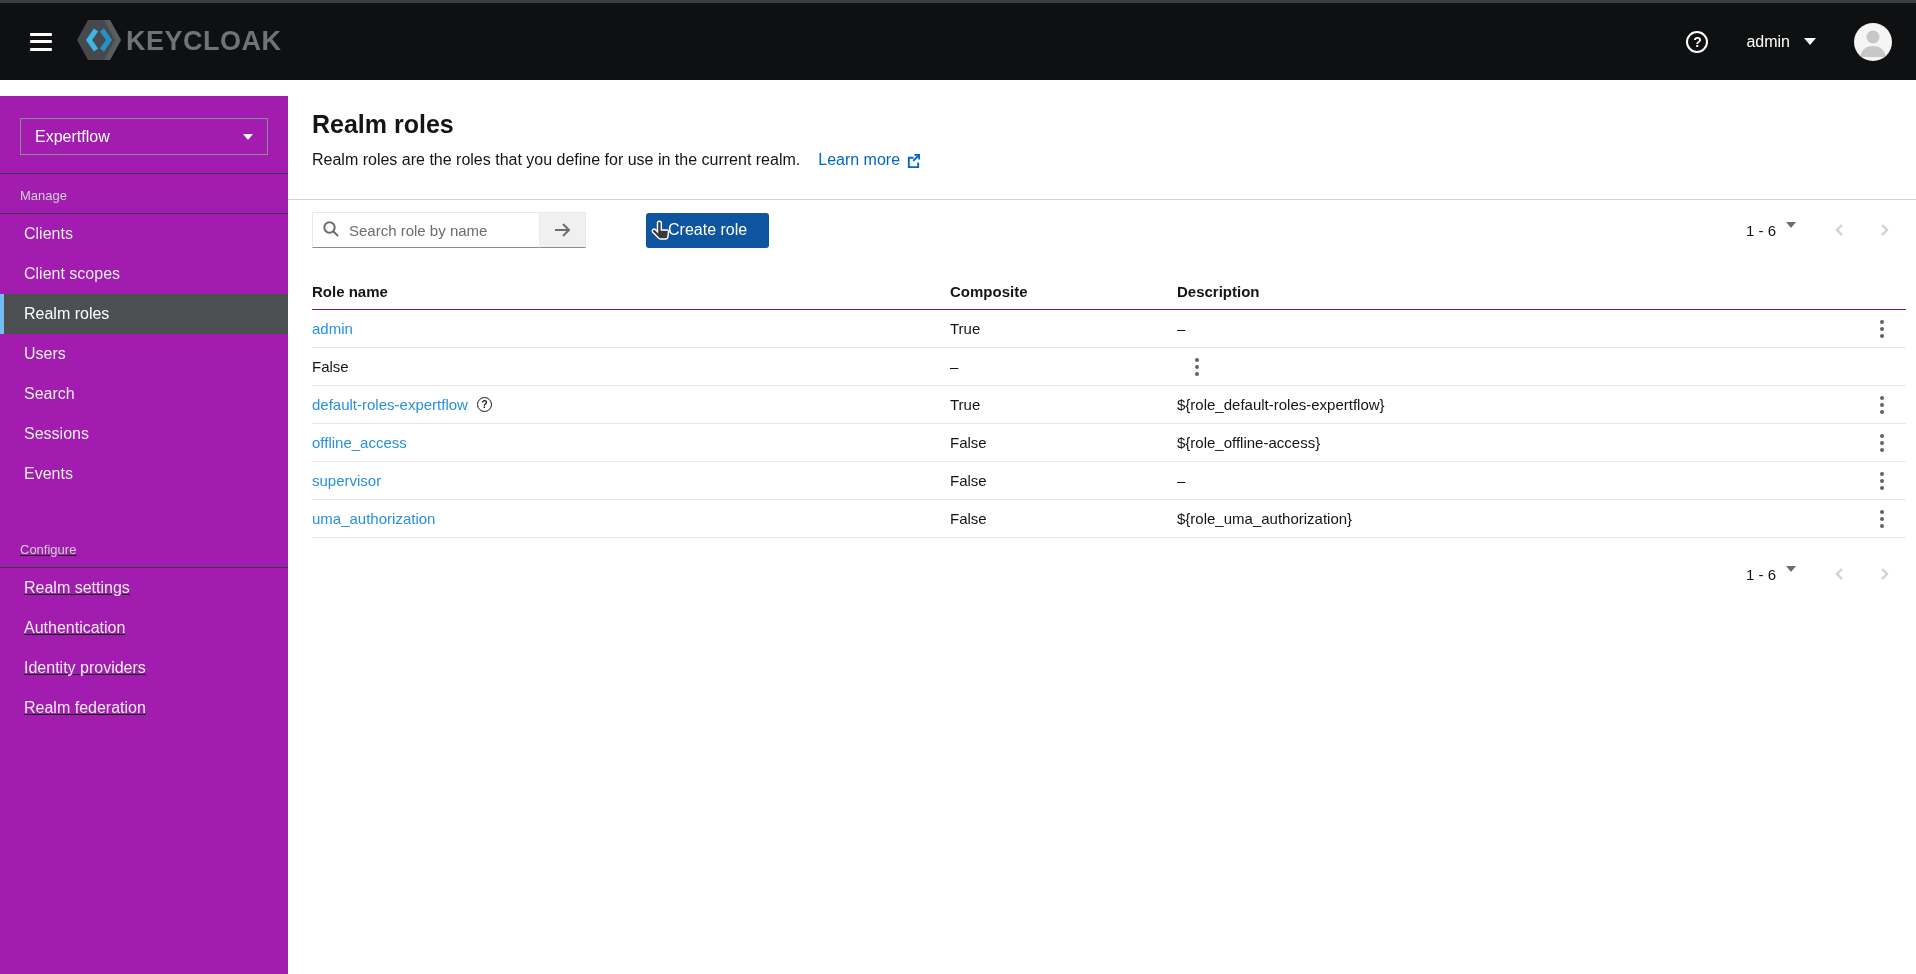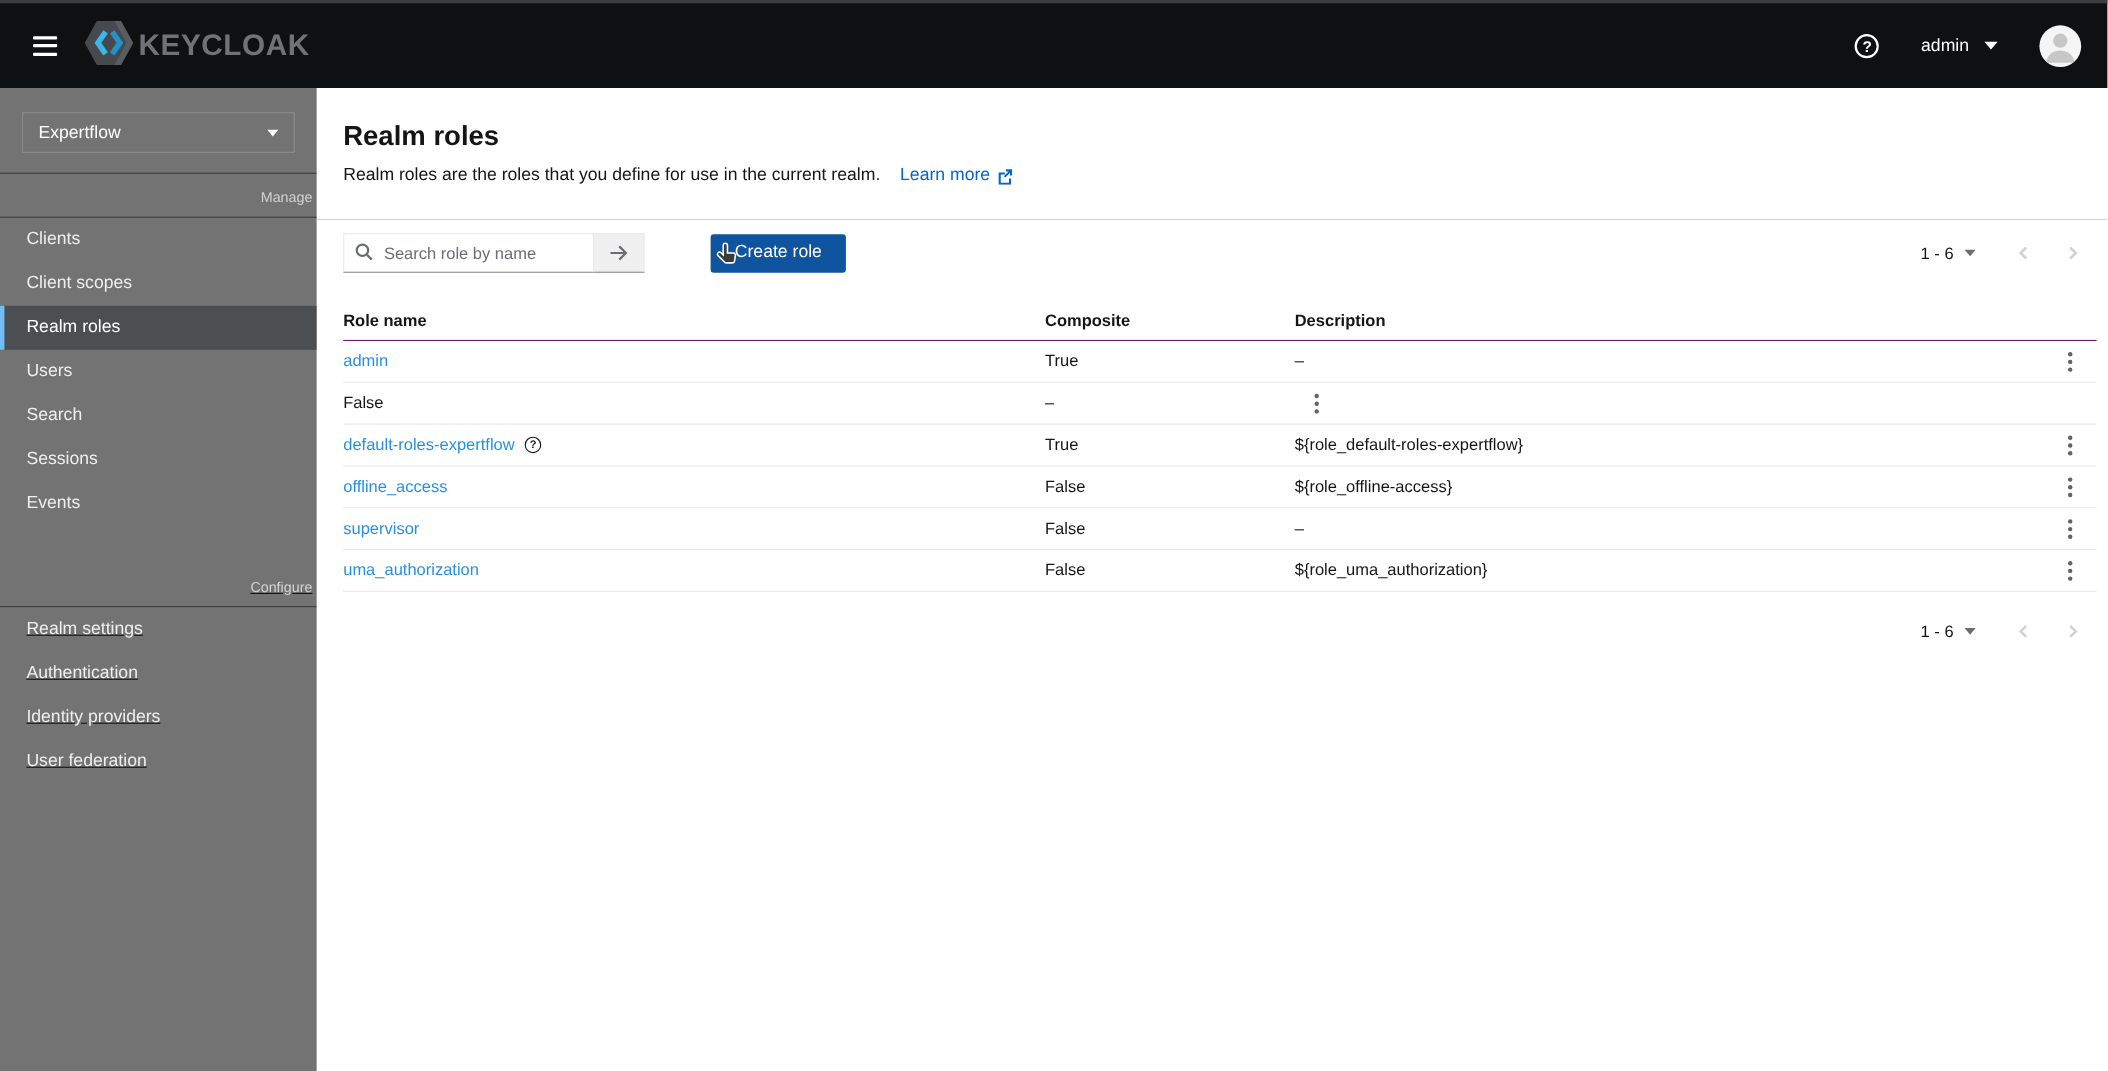--- a/index.html
+++ b/index.html
@@ -31,23 +31,22 @@
     width: 22px; height: 22px; border: 2px solid #fff; border-radius: 50%;
     color: #fff; font-size: 14px; font-weight: 700;
     display: flex; align-items: center; justify-content: center; cursor: pointer;
   }
   .user-menu { display: flex; align-items: center; gap: 14px; color: #fff; font-size: 16px; cursor: pointer; }
   .caret-down { width: 0; height: 0; border-left: 6px solid transparent; border-right: 6px solid transparent; border-top: 7px solid #fff; }
   .avatar { width: 38px; height: 38px; border-radius: 50%; background: #f5f5f5; overflow: hidden; display: flex; align-items: center; justify-content: center; }
 
   
   .sidebar {
-    position: absolute; left: 0; top: 80px; bottom: 0; width: 288px;
-    background: #737373;
-    text-align: right;
+    position: absolute; left: 0; top: 96px; bottom: 0; width: 288px;
+    background: #a21caf;
   }
   .realm-select {
     margin: 22px 20px 0 20px; height: 37px;
     border: 1px solid #8a8d90; color: #fff; font-size: 16px;
     display: flex; align-items: center; padding: 0 14px; cursor: pointer;
   }
   .realm-select .caret-down { margin-left: auto; border-top-width: 6px; border-left-width: 5px; border-right-width: 5px; }
   .side-divider { border-top: 1px solid #3a3d41; margin-top: 18px; }
   .nav-section-title { padding: 14px 4px 10px 20px; font-size: 13px; color: #d2d2d2; }
   .nav-section.configure { margin-top: 34px; text-decoration: underline; }
@@ -83,21 +82,21 @@
   }
   .create-btn {
     margin-left: 16px; height: 35px; padding: 0 22px;
     background: var(--primary-button, #0e549f); color: #fff; font-size: 16px; font-family: inherit;
     border: none; border-radius: 3px; cursor: pointer;
   }
 
   
   .pagination { display: flex; align-items: center; }
   .toolbar .pagination { margin-left: auto; }
-  .pag-range { display: flex; align-items: center; gap: 10px; font-size: 15px; color: #151515; cursor: pointer; }
+  .pag-range { display: flex; gap: 10px; font-size: 15px; color: #151515; cursor: pointer; }
   .pag-caret { width: 0; height: 0; border-left: 5px solid transparent; border-right: 5px solid transparent; border-top: 6px solid #6a6e73; }
   .pag-btn { width: 44px; height: 36px; background: none; border: none; display: flex; align-items: center; justify-content: center; cursor: default; }
   .pag-btn:first-of-type { margin-left: 22px; }
   .bottom-pagination { justify-content: flex-end; padding: 18px 10px 0 0; }
 
   
   .roles-table { margin: 26px 10px 0 24px; }
   .thead, .trow { display: grid; grid-template-columns: 638px 227px 1fr 44px; align-items: center; }
   .thead { height: 36px; border-bottom: 1px solid #701a75; font-size: 15px; font-weight: 700; }
   .trow { height: 38px; border-bottom: 1px solid #e8e8ea; font-size: 15px; }
@@ -190,21 +189,21 @@
         <div class="nav-item">
     <span>Realm settings</span>
   </div>
         <div class="nav-item">
     <span>Authentication</span>
   </div>
         <div class="nav-item">
     <span>Identity providers</span>
   </div>
         <div class="nav-item">
-    <span>User federation</span>
+    <span>Realm federation</span>
   </div>
       </div>
   </div>
 </nav>
 
 <main class="main">
 
   <section class="page-header">
     <h1 class="page-title">Realm roles</h1>
     <div class="page-sub">

